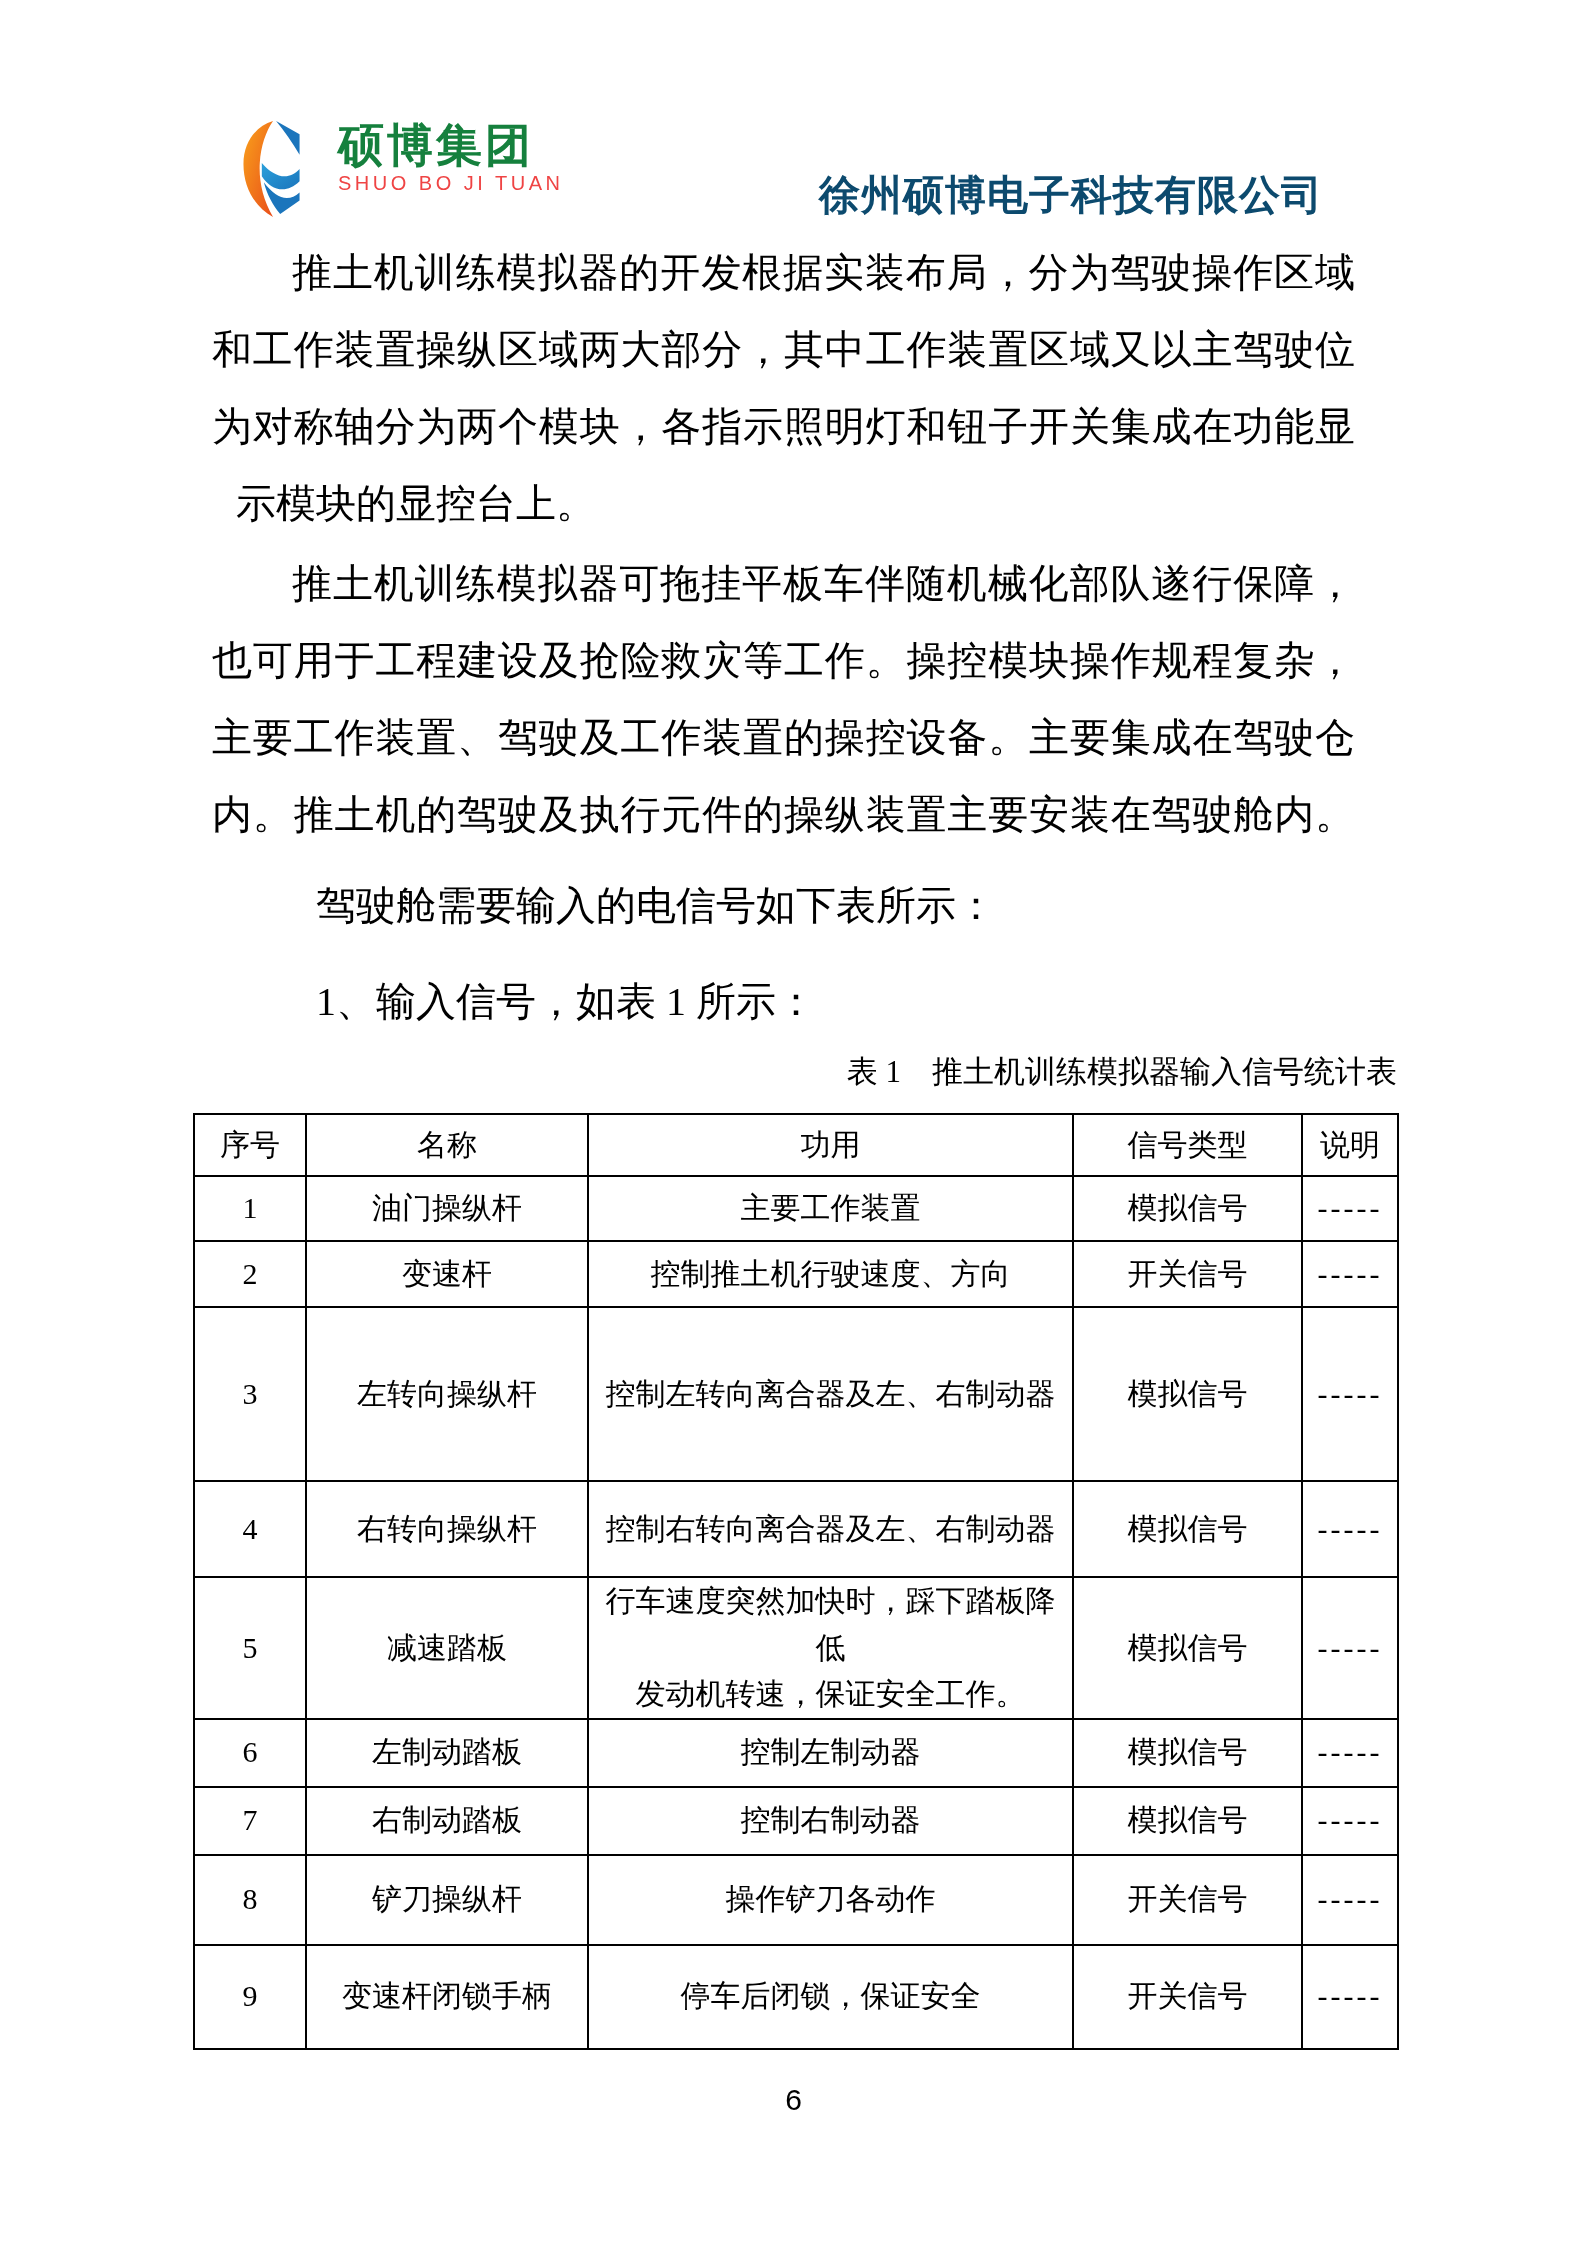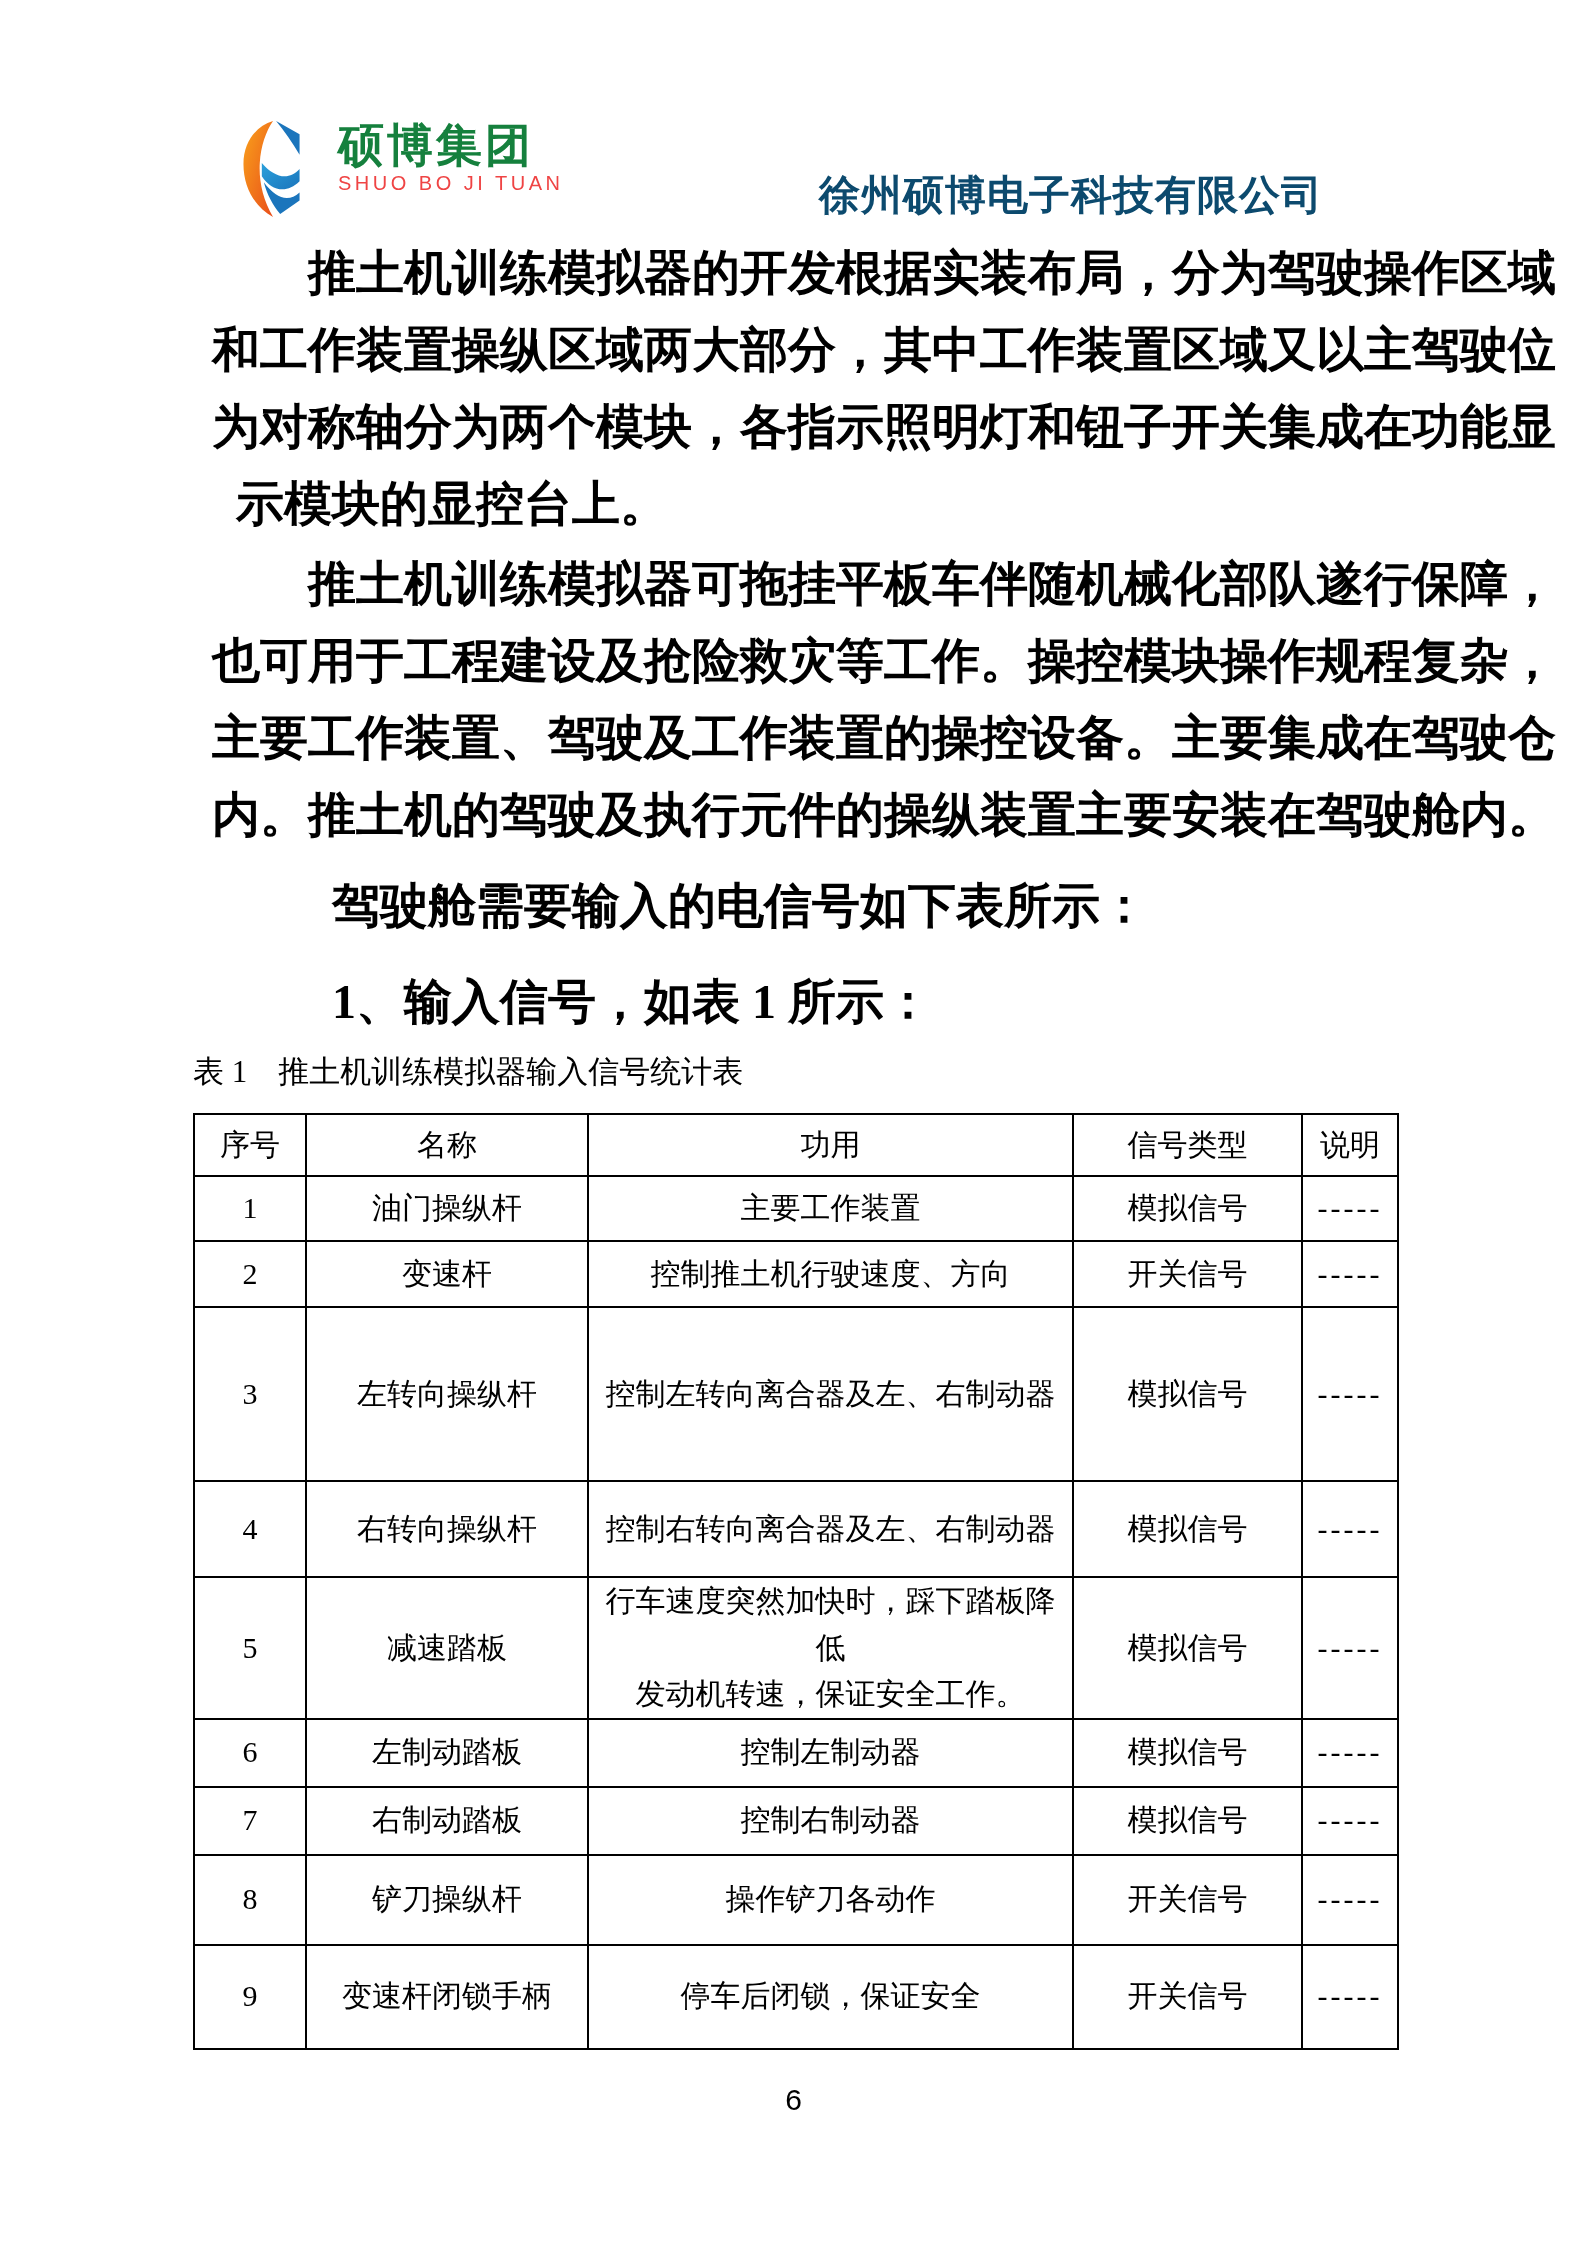--- a/index.html
+++ b/index.html
@@ -22,36 +22,36 @@
   .logo-sub {
     font-size:20px; color:#ef4444; letter-spacing:3.5px; margin-top:2px;
     font-family:"Liberation Sans","DejaVu Sans",sans-serif; white-space:nowrap;
   }
   .company-name {
     position:absolute; right:264px; top:168px;
     font-size:41px; font-weight:700; color:#0c4a6e;
     letter-spacing:1px; white-space:nowrap;
   }
   
-  .textblock { position:absolute; left:212px; width:1143px; font-size:48px;font-weight:bold; }
+  .textblock { position:absolute; left:212px; width:1143px; font-size:40px; }
   .pline {
     height:77px; line-height:77px;
     text-align:justify; text-align-last:justify;
     white-space:nowrap;
   }
   .pline.first { text-indent:2em; }
   .pline.endline { text-align-last:left;margin-left:24px; }
   #para1 { top:234px; }
   #para2 { top:545px; }
   #para3 { top:867px; }
   #item1 { top:963px; }
   
   .table-caption {
     position:absolute; left:193px; top:1050px; width:1204px;
-    text-align:left; font-size:31px; height:44px; line-height:44px;
+    text-align:right; font-size:31px; height:44px; line-height:44px;
   }
   table.sig {
     position:absolute; left:193px; top:1113px;
     width:1204px; border-collapse:collapse; table-layout:fixed;
     font-size:30px;
   }
   table.sig th, table.sig td {
     border:2px solid #000;
     text-align:center; vertical-align:middle;
     padding:0 8px; white-space:pre-line; line-height:1.55;

